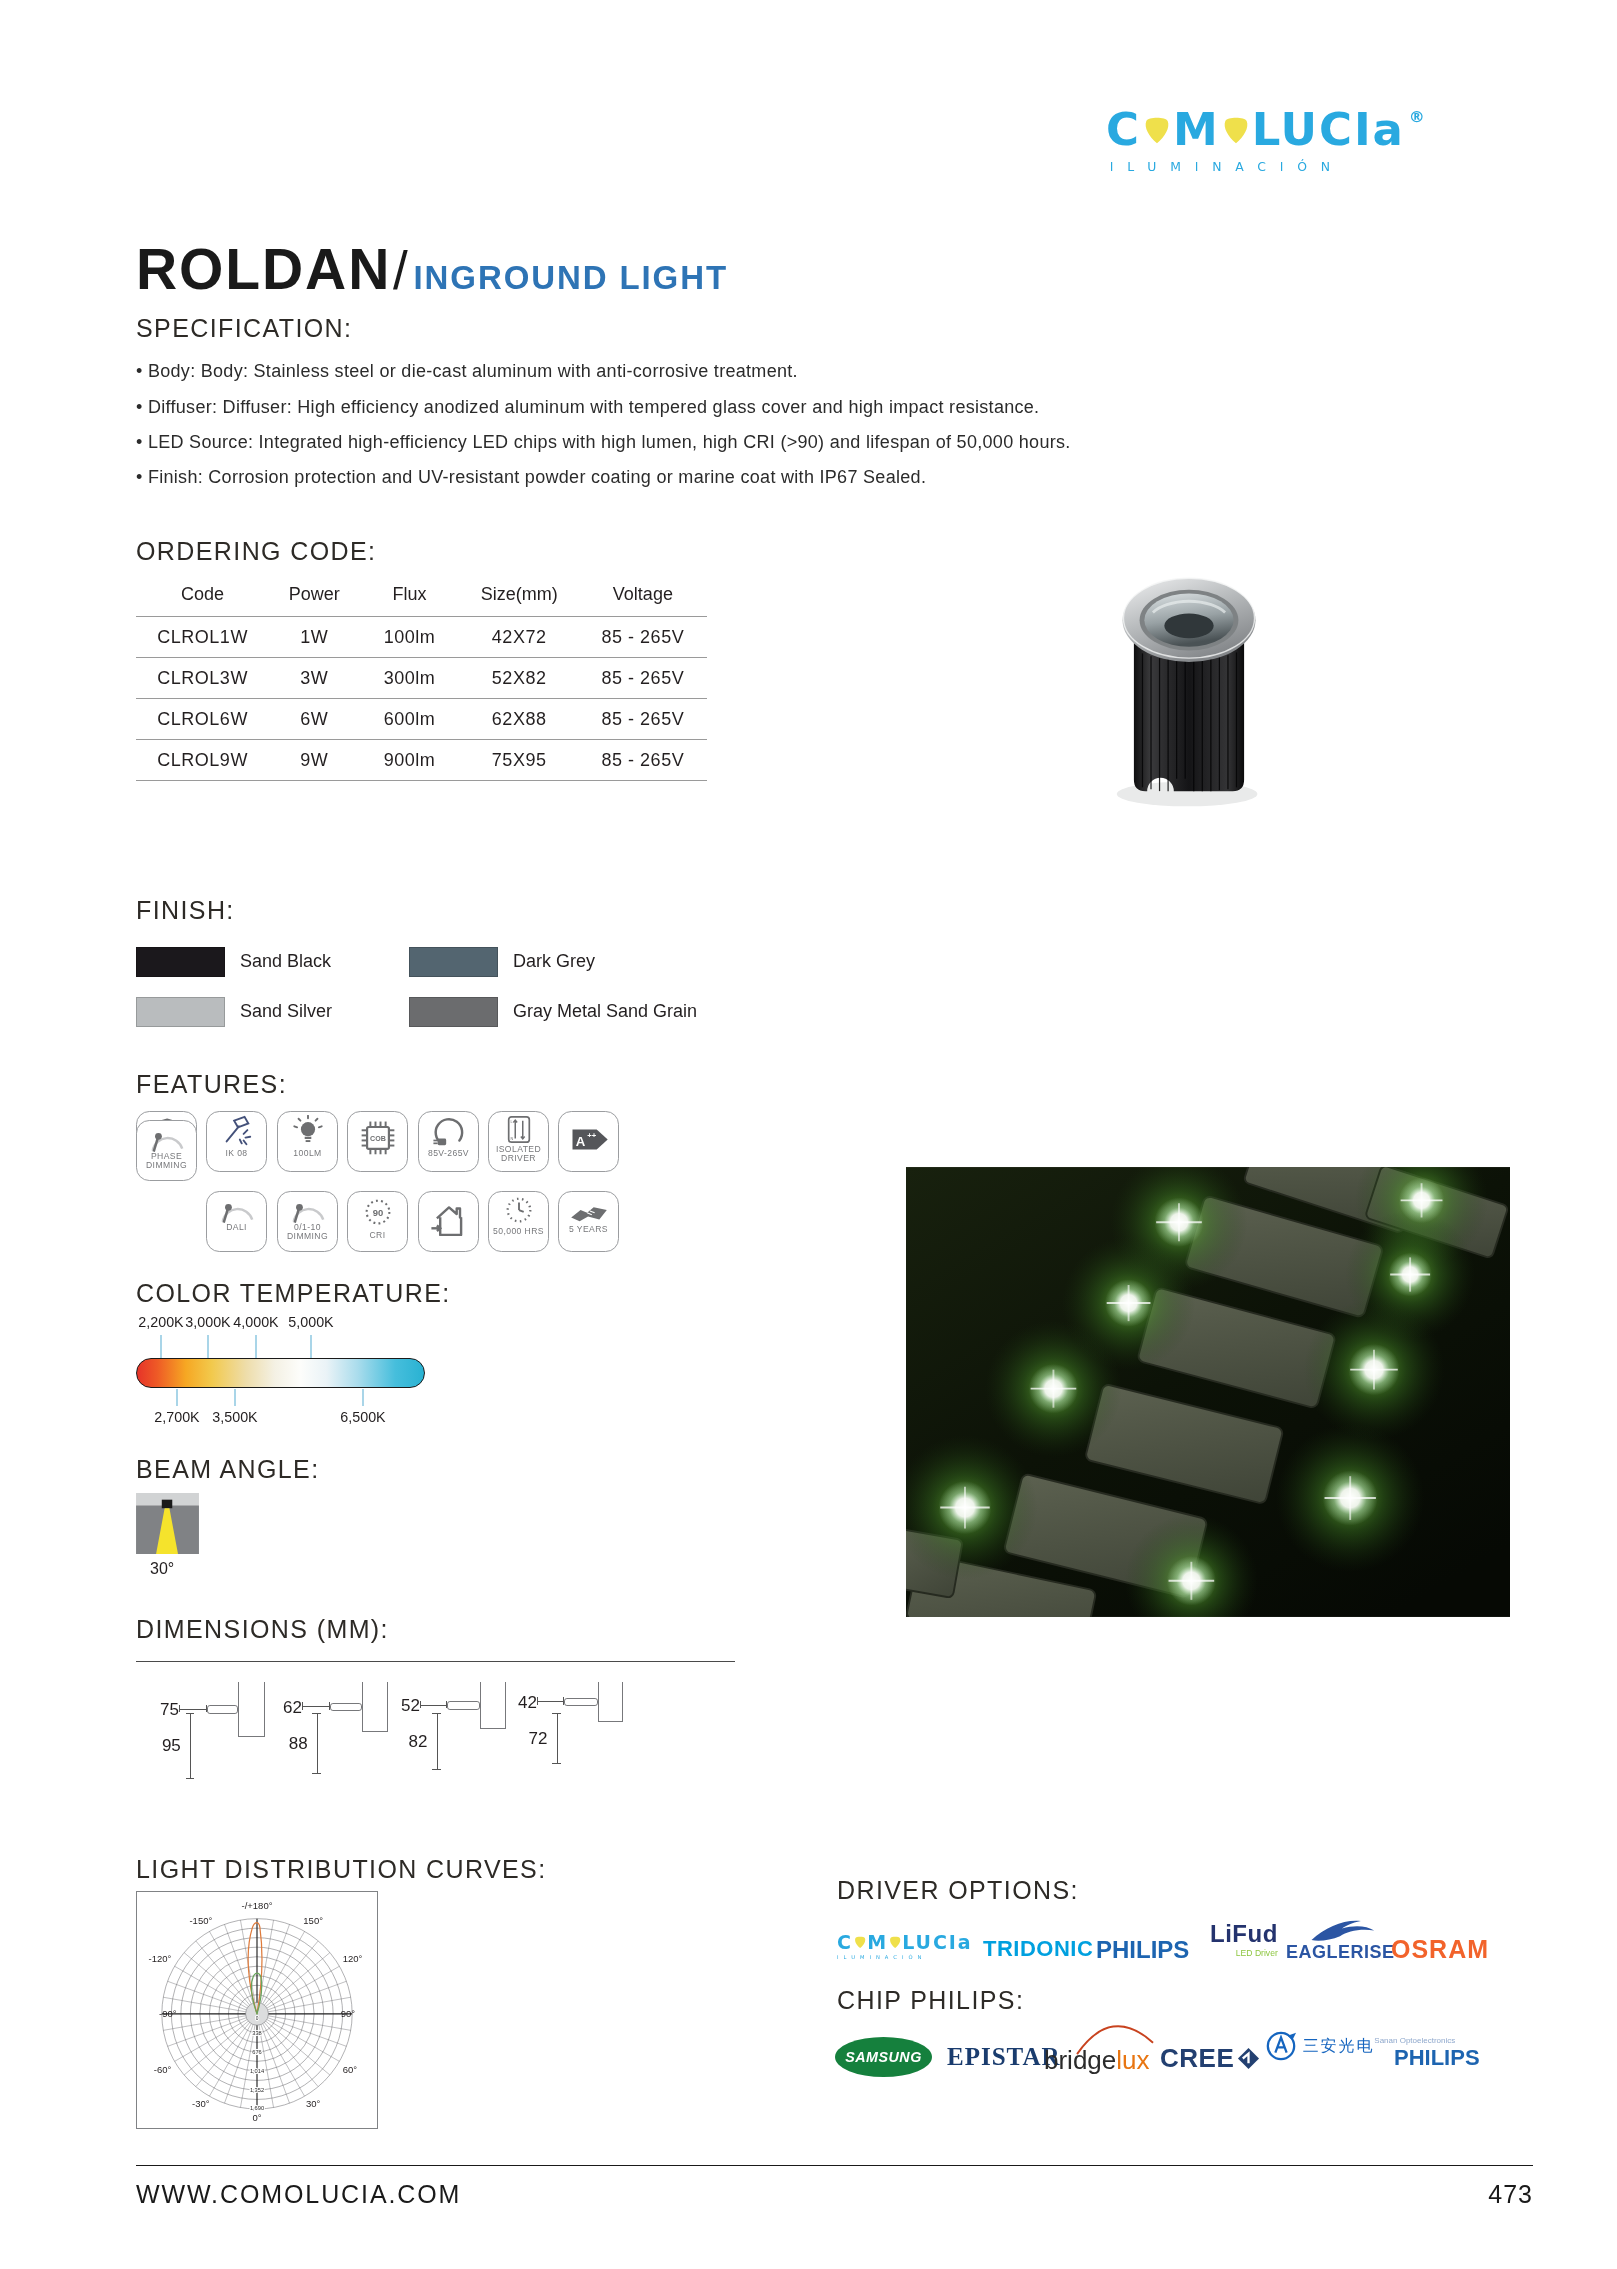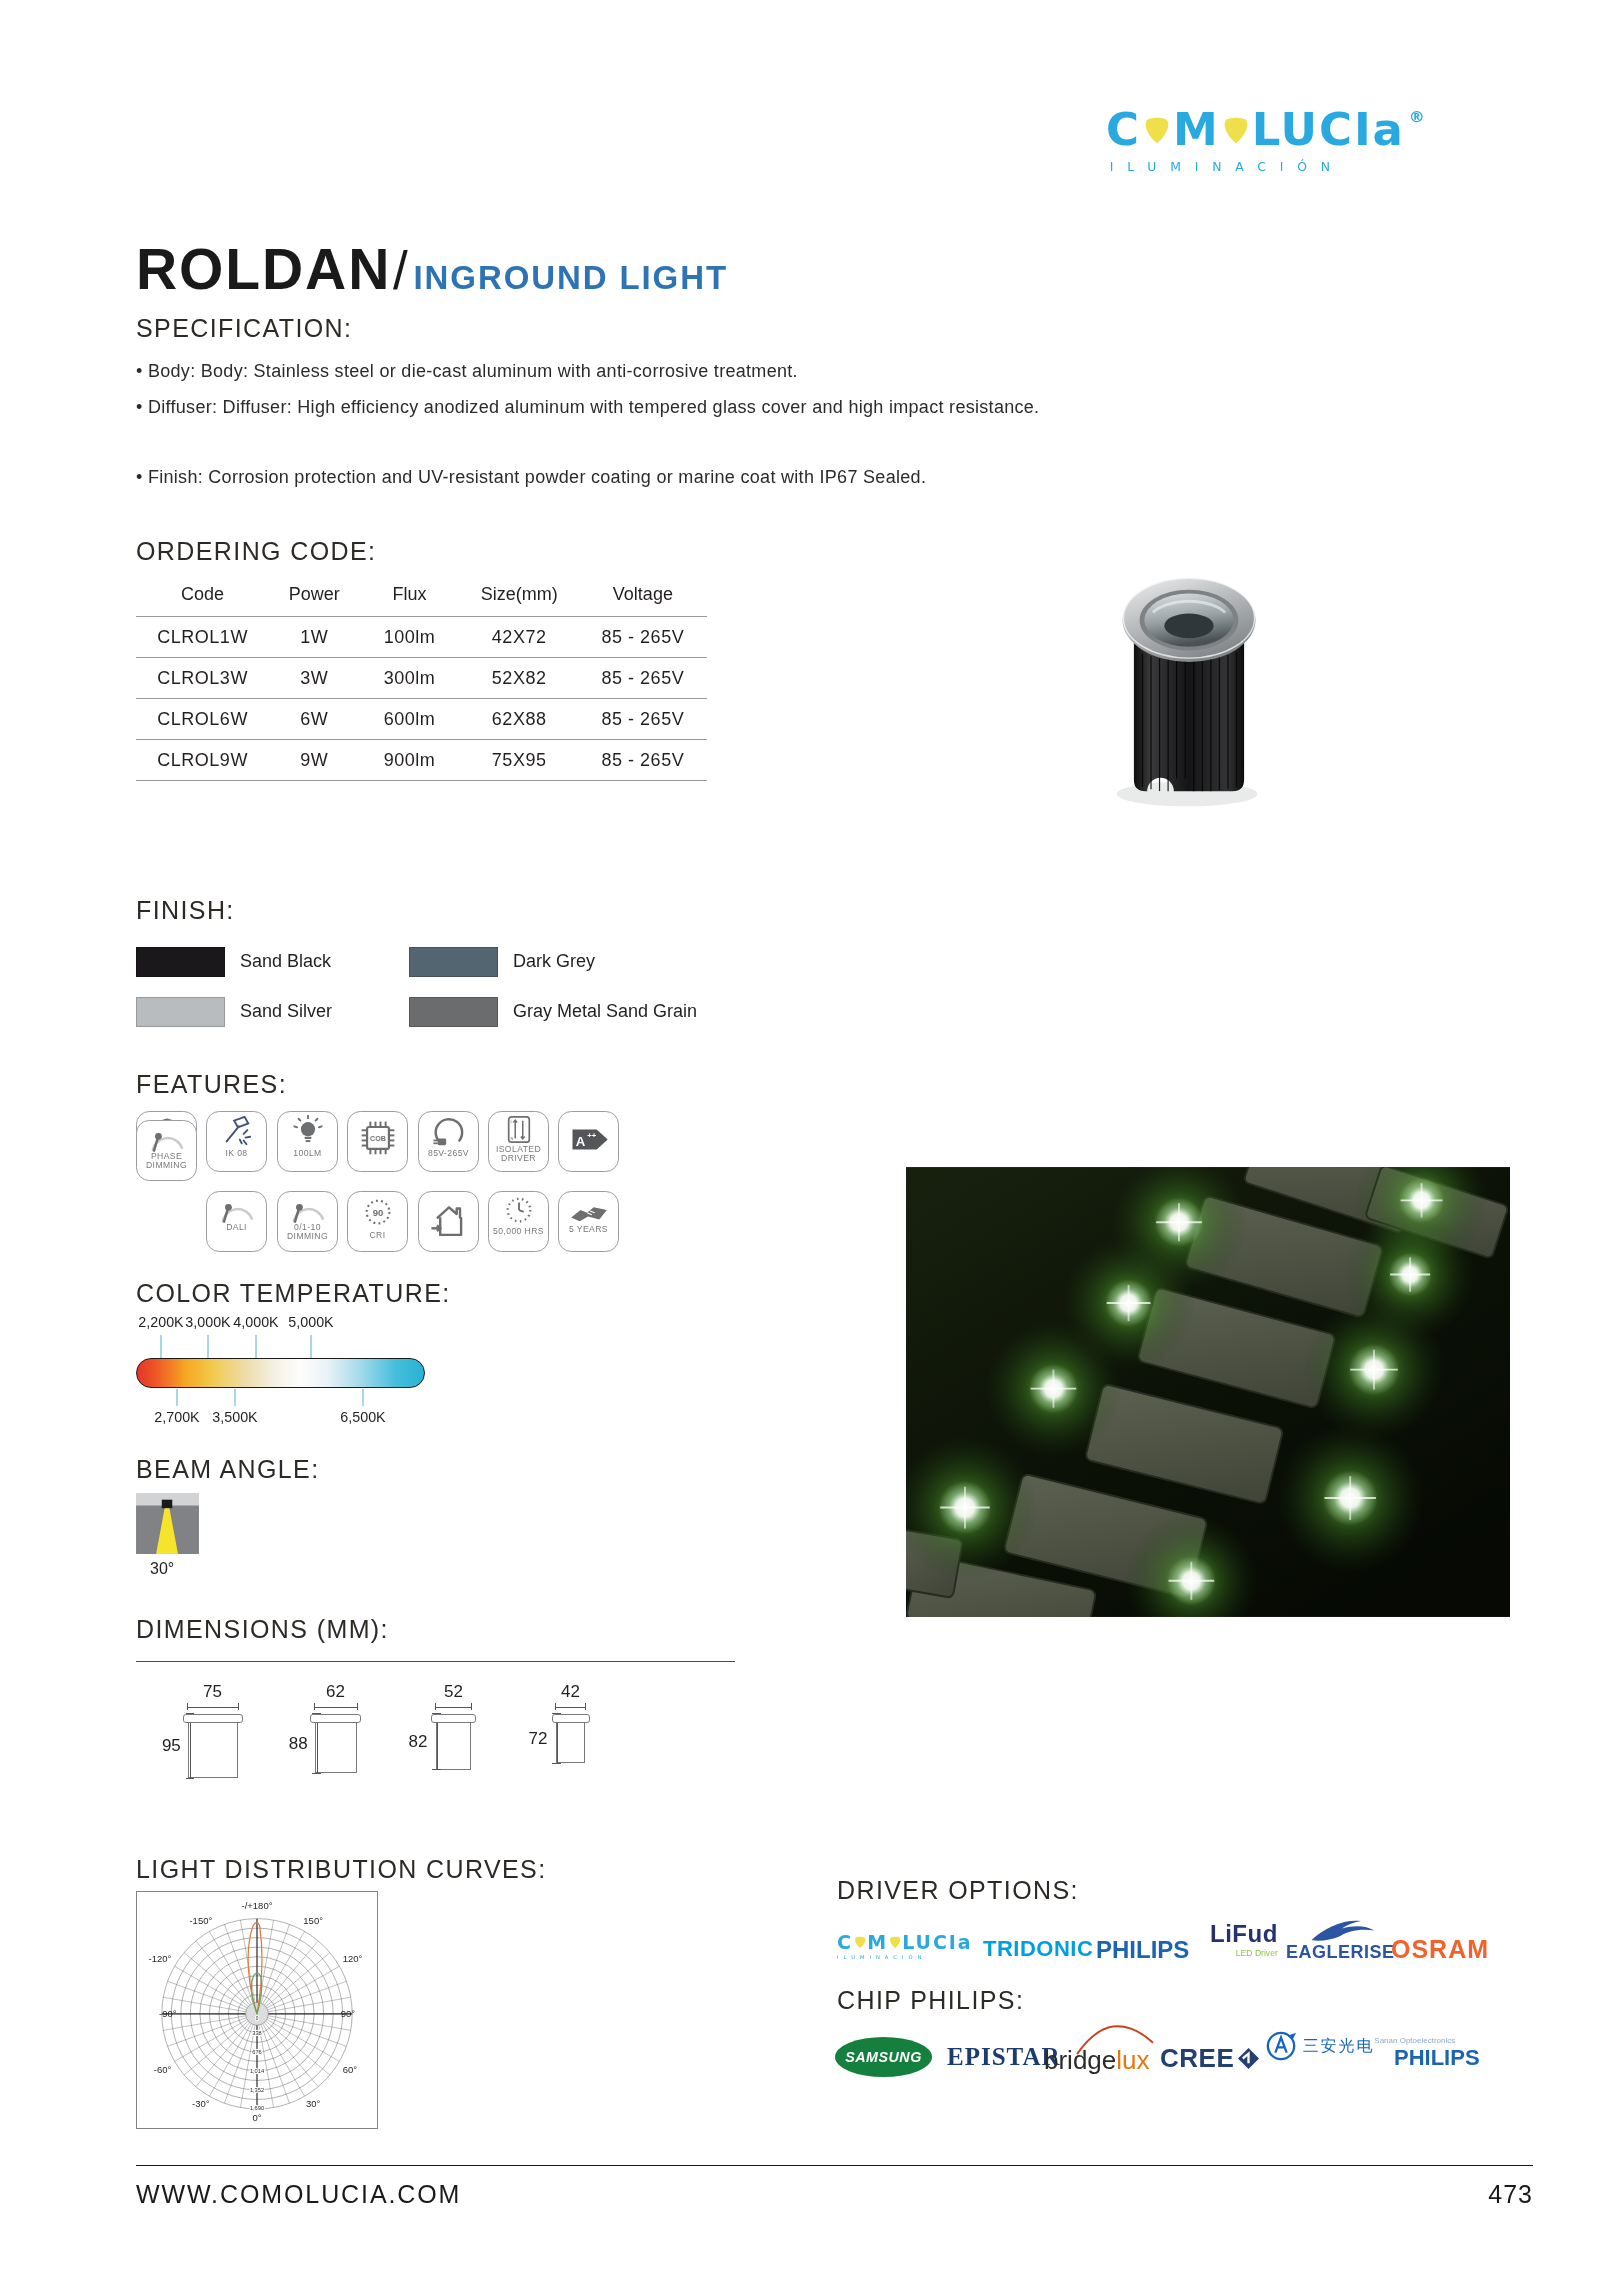--- a/index.html
+++ b/index.html
@@ -36,21 +36,21 @@
   
   #ct-bar{position:absolute;left:136px;top:1358px;width:289px;height:29.5px;border:1.9px solid #1a1a1a;border-radius:16px;
     background:linear-gradient(90deg,#e63329 0%,#ee5a26 7%,#f6a723 17%,#f2c94c 26%,#eeddaa 38%,#f4f1e4 48%,#fdfdfb 57%,#eaf3f7 66%,#a9dcec 77%,#46bedc 90%,#29b2d2 100%);box-sizing:border-box;}
   .ct-lab{position:absolute;font-size:14.3px;color:#231f20;transform:translateX(-50%);white-space:nowrap;}
   .ct-tick{position:absolute;width:1.9px;background:#a9d5e8;}
   
   #ba-icon{position:absolute;left:136px;top:1493px;width:63px;height:61px;}
   #ba-label{position:absolute;left:150px;top:1560px;font-size:16px;color:#231f20;}
   
   #dims-rule{position:absolute;left:136px;top:1661px;width:599px;border-top:1.4px solid #4a4a4a;}
-  .dfig{position:absolute;width:105px;display:flex;flex-direction:column;align-items:center;}
+  .dfig{position:absolute;width:105px;display:flex;flex-direction:row;align-items:center;}
   .dfw{font-size:17px;height:19px;color:#231f20;}
   .dfl{height:7.6px;border-left:1.4px solid #555;border-right:1.4px solid #555;position:relative;margin:1.9px 0 3.8px 0;}
   .dfl::after{content:"";position:absolute;left:0;right:0;top:50%;border-top:1.4px solid #555;}
   .dcap{height:8.6px;border:1.5px solid #77787b;border-radius:2.9px;background:#fff;box-sizing:border-box;z-index:1;}
   .dbody{border:1.5px solid #77787b;border-top:none;background:#fff;box-sizing:border-box;}
   .dh{position:absolute;display:flex;align-items:center;}
   .dh span{font-size:17px;margin-right:4.8px;color:#231f20;}
   .dh i{display:block;width:8.6px;height:100%;border-top:1.4px solid #555;border-bottom:1.4px solid #555;position:relative;}
   .dh i::after{content:"";position:absolute;top:0;bottom:0;left:50%;border-left:1.4px solid #555;}
   
@@ -102,20 +102,21 @@
 
   <div id="title-row">
     <span id="title-prod">ROLDAN</span>
     <span id="title-sep">/</span>
     <span id="title-cat" style="color: rgb(46, 116, 181);">INGROUND LIGHT</span>
   </div>
 
   <div class="sec-h" style="left:136px;top:314px;">SPECIFICATION:</div>
   <div class="spec-line" style="top:361px;">• Body: Body: Stainless steel or die-cast aluminum with anti-corrosive treatment.</div>
   <div class="spec-line" style="top:397px;">• Diffuser: Diffuser: High efficiency anodized aluminum with tempered glass cover and high impact resistance.</div>
+  <div class="spec-line" style="top:432px;">• LED Source: Integrated high-efficiency LED chips with high lumen, high CRI (&gt;90) and lifespan of 50,000 hours.</div>
   <div class="spec-line" style="top:467px;">• Finish: Corrosion protection and UV-resistant powder coating or marine coat with IP67 Sealed.</div>
 
   <div class="sec-h" style="left:136px;top:537px;">ORDERING CODE:</div>
   <table id="order-table">
     <thead>
       <tr>
         <th style="width:133px">Code</th>
         <th style="width:90px">Power</th>
         <th style="width:100px">Flux</th>
         <th style="width:119px">Size(mm)</th>

